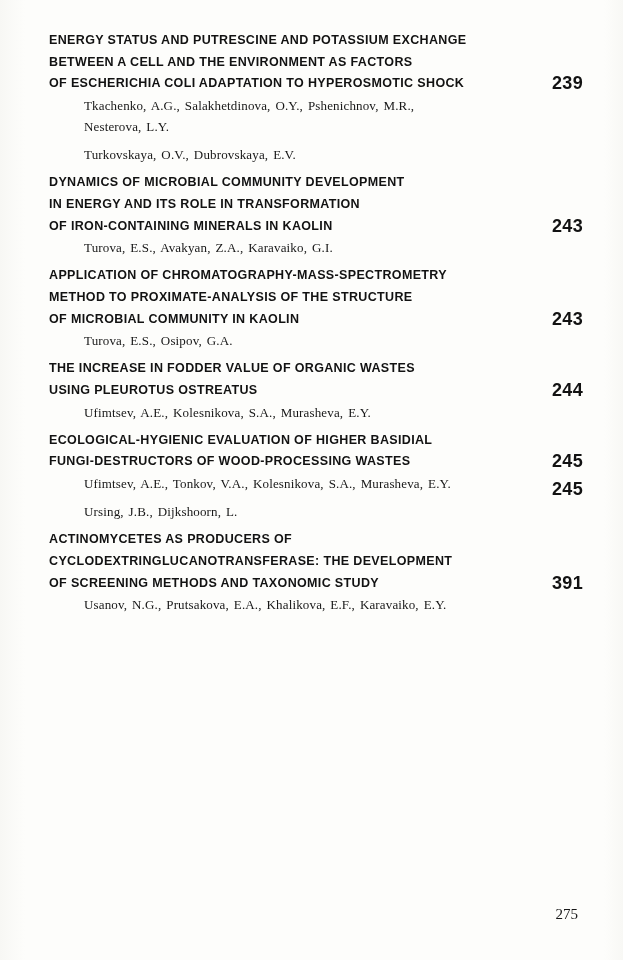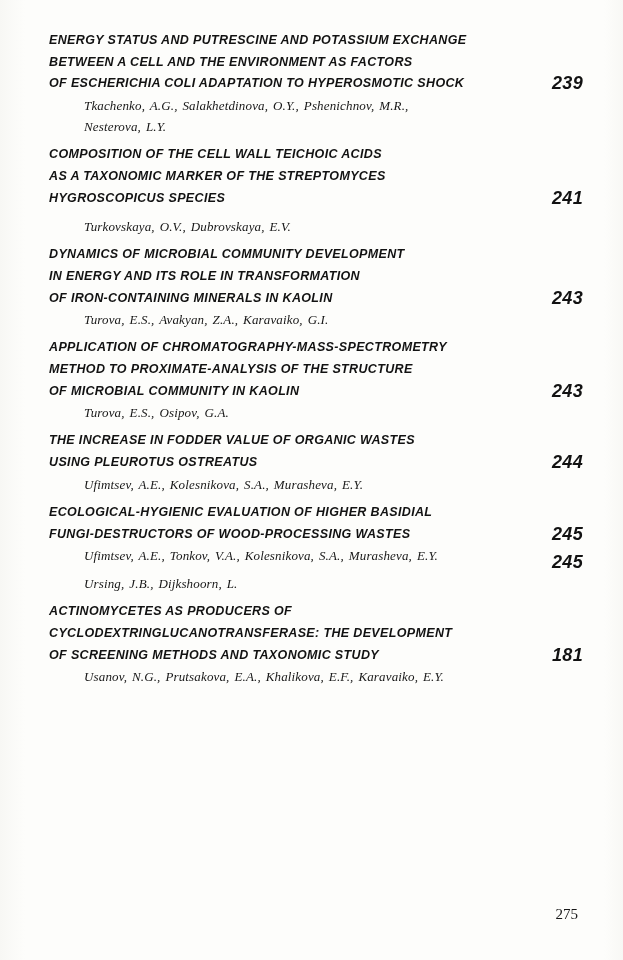--- a/index.html
+++ b/index.html
@@ -18,21 +18,20 @@
     height: 960px;
     background: linear-gradient(90deg, #f7f7f4 0%, #fdfdfb 4%, #fdfdfb 97%, #f8f8f5 100%);
     overflow: hidden;
     color: #141414;
   }
   .content {
     position: absolute;
     left: 36px;
     right: 40px;
     top: 30px;
-    font-style: italic;
   }
   .entry {
     margin-bottom: 7px;
   }
   .entry-head {
     position: relative;
     margin-left: 13px;
   }
   .entry-title {
     font-family: "Liberation Sans", sans-serif;
@@ -86,26 +85,20 @@
 BETWEEN A CELL AND THE ENVIRONMENT AS FACTORS
 OF ESCHERICHIA COLI ADAPTATION TO HYPEROSMOTIC SHOCK</div>
         <div class="entry-page">239</div>
       </div>
       <div class="entry-authors">Tkachenko, A.G., Salakhetdinova, O.Y., Pshenichnov, M.R.,
 Nesterova, L.Y.</div>
     </div>
 
 
     <div class="entry">
-      <div class="entry-head">
-        <div class="entry-title">COMPOSITION OF THE CELL WALL TEICHOIC ACIDS
-AS A TAXONOMIC MARKER OF THE STREPTOMYCES
-HYGROSCOPICUS SPECIES</div>
-        <div class="entry-page">241</div>
-      </div>
     </div>
 
     <div class="entry">
       <div class="entry-authors">Turkovskaya, O.V., Dubrovskaya, E.V.</div>
     </div>
 
     <div class="entry">
       <div class="entry-head">
         <div class="entry-title">DYNAMICS OF MICROBIAL COMMUNITY DEVELOPMENT
 IN ENERGY AND ITS ROLE IN TRANSFORMATION
@@ -148,21 +141,21 @@
         <div class="entry-page">245</div>
       </div>
       <div class="entry-authors">Ursing, J.B., Dijkshoorn, L.</div>
     </div>
 
     <div class="entry">
       <div class="entry-head">
         <div class="entry-title">ACTINOMYCETES AS PRODUCERS OF
 CYCLODEXTRINGLUCANOTRANSFERASE: THE DEVELOPMENT
 OF SCREENING METHODS AND TAXONOMIC STUDY</div>
-        <div class="entry-page">181</div>
+        <div class="entry-page">391</div>
       </div>
       <div class="entry-authors">Usanov, N.G., Prutsakova, E.A., Khalikova, E.F., Karavaiko, E.Y.</div>
     </div>
 
   </div>
 
   <div class="footer-page">275</div>
 </div>
 
 </body></html>

